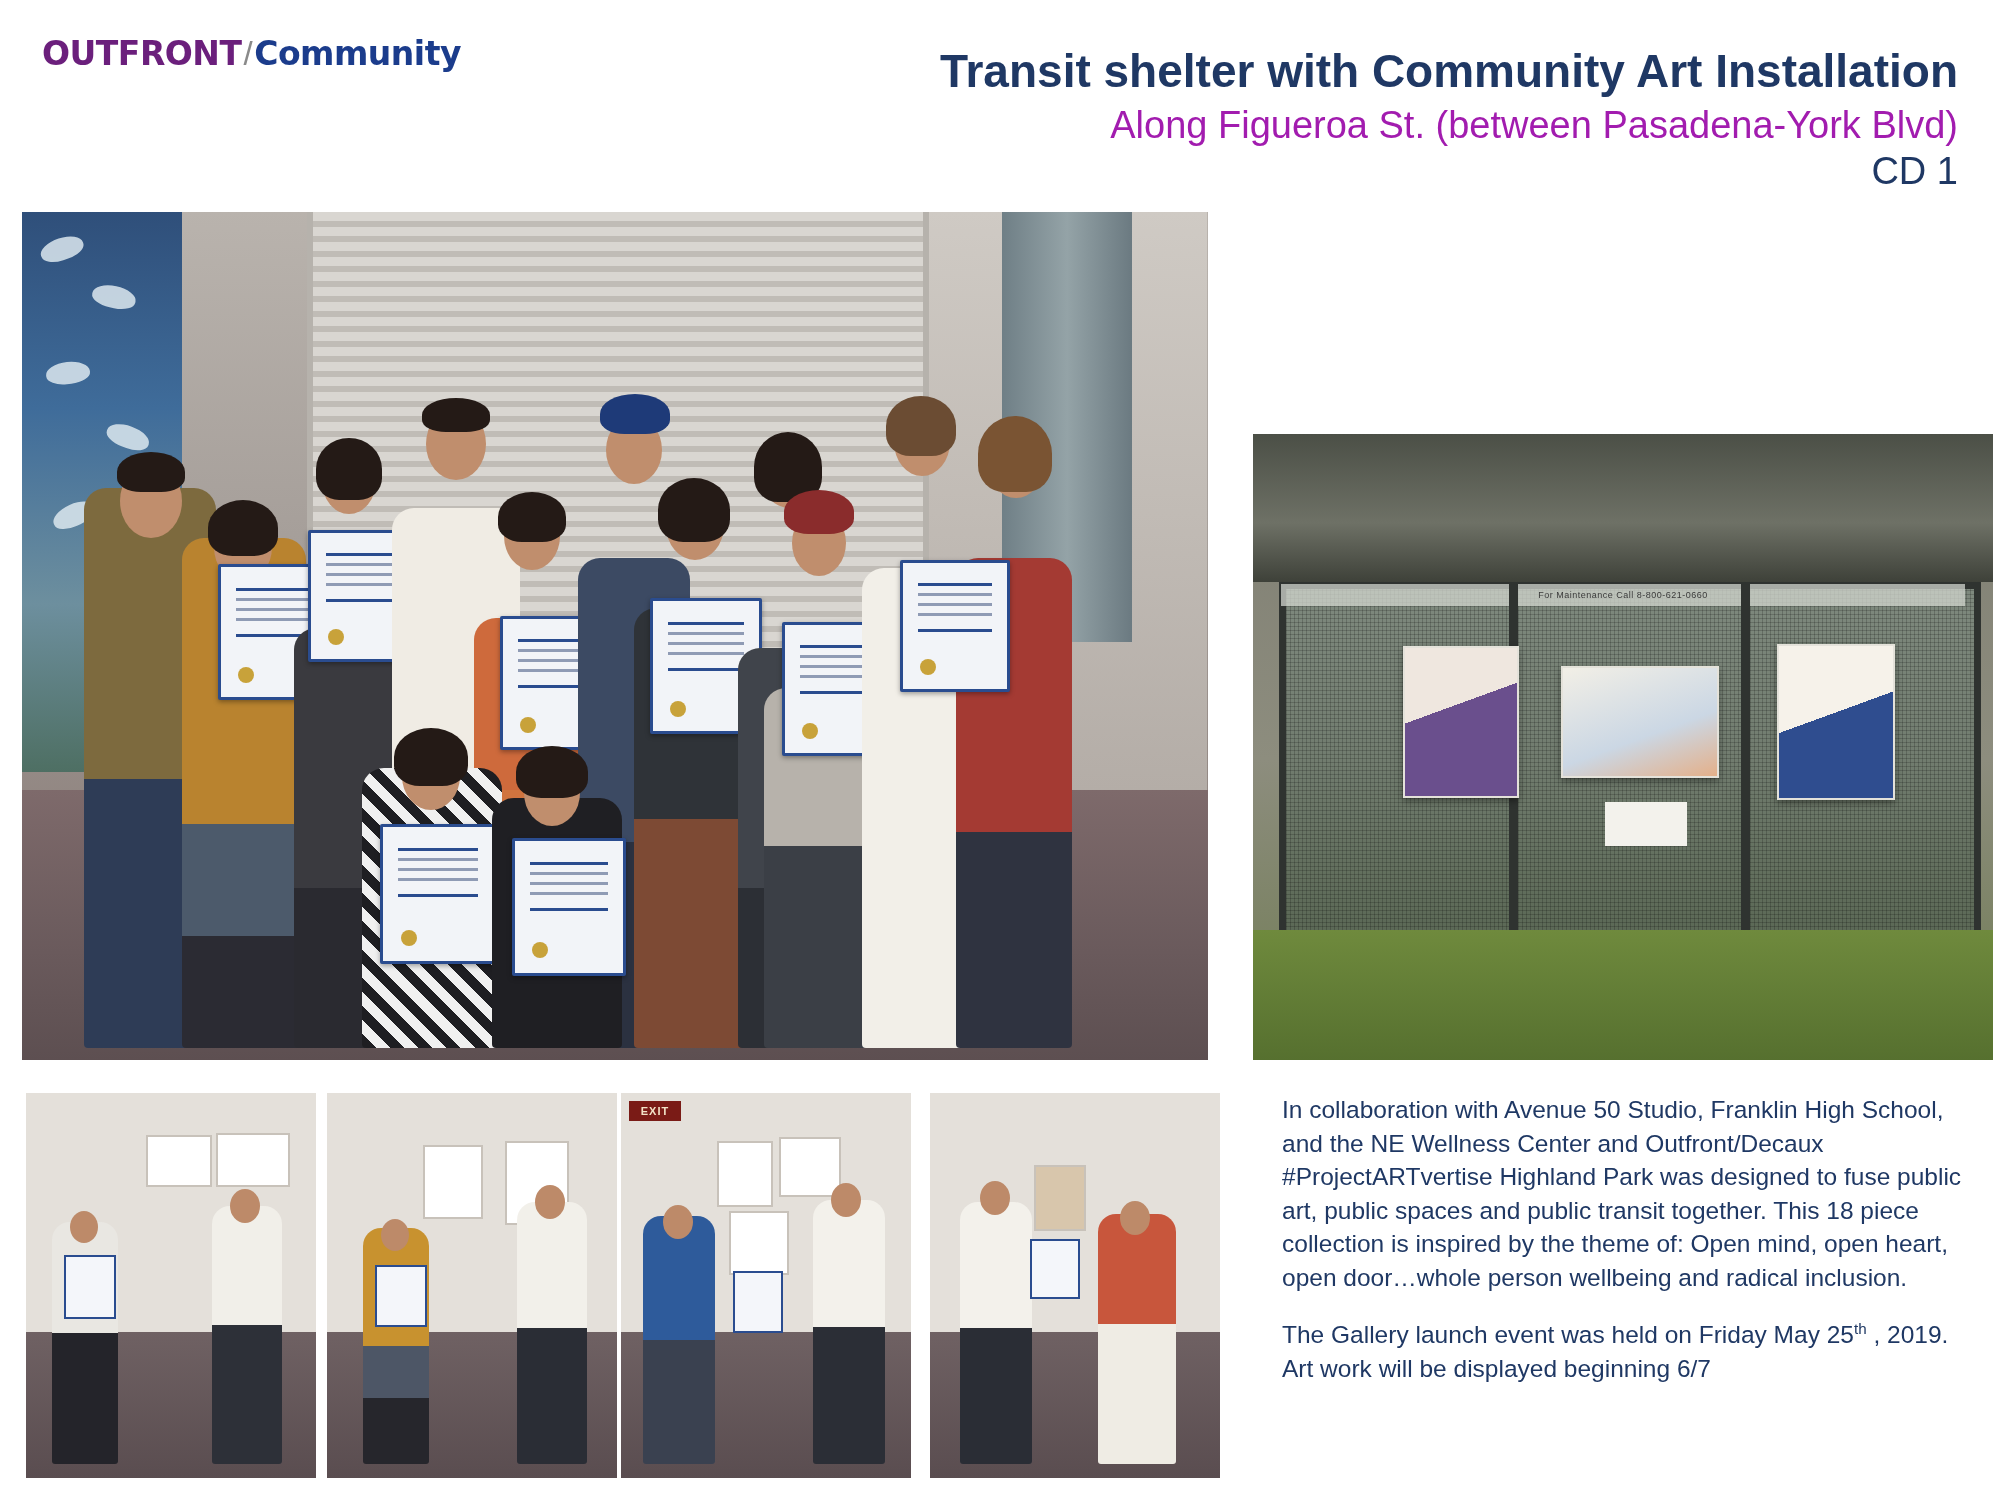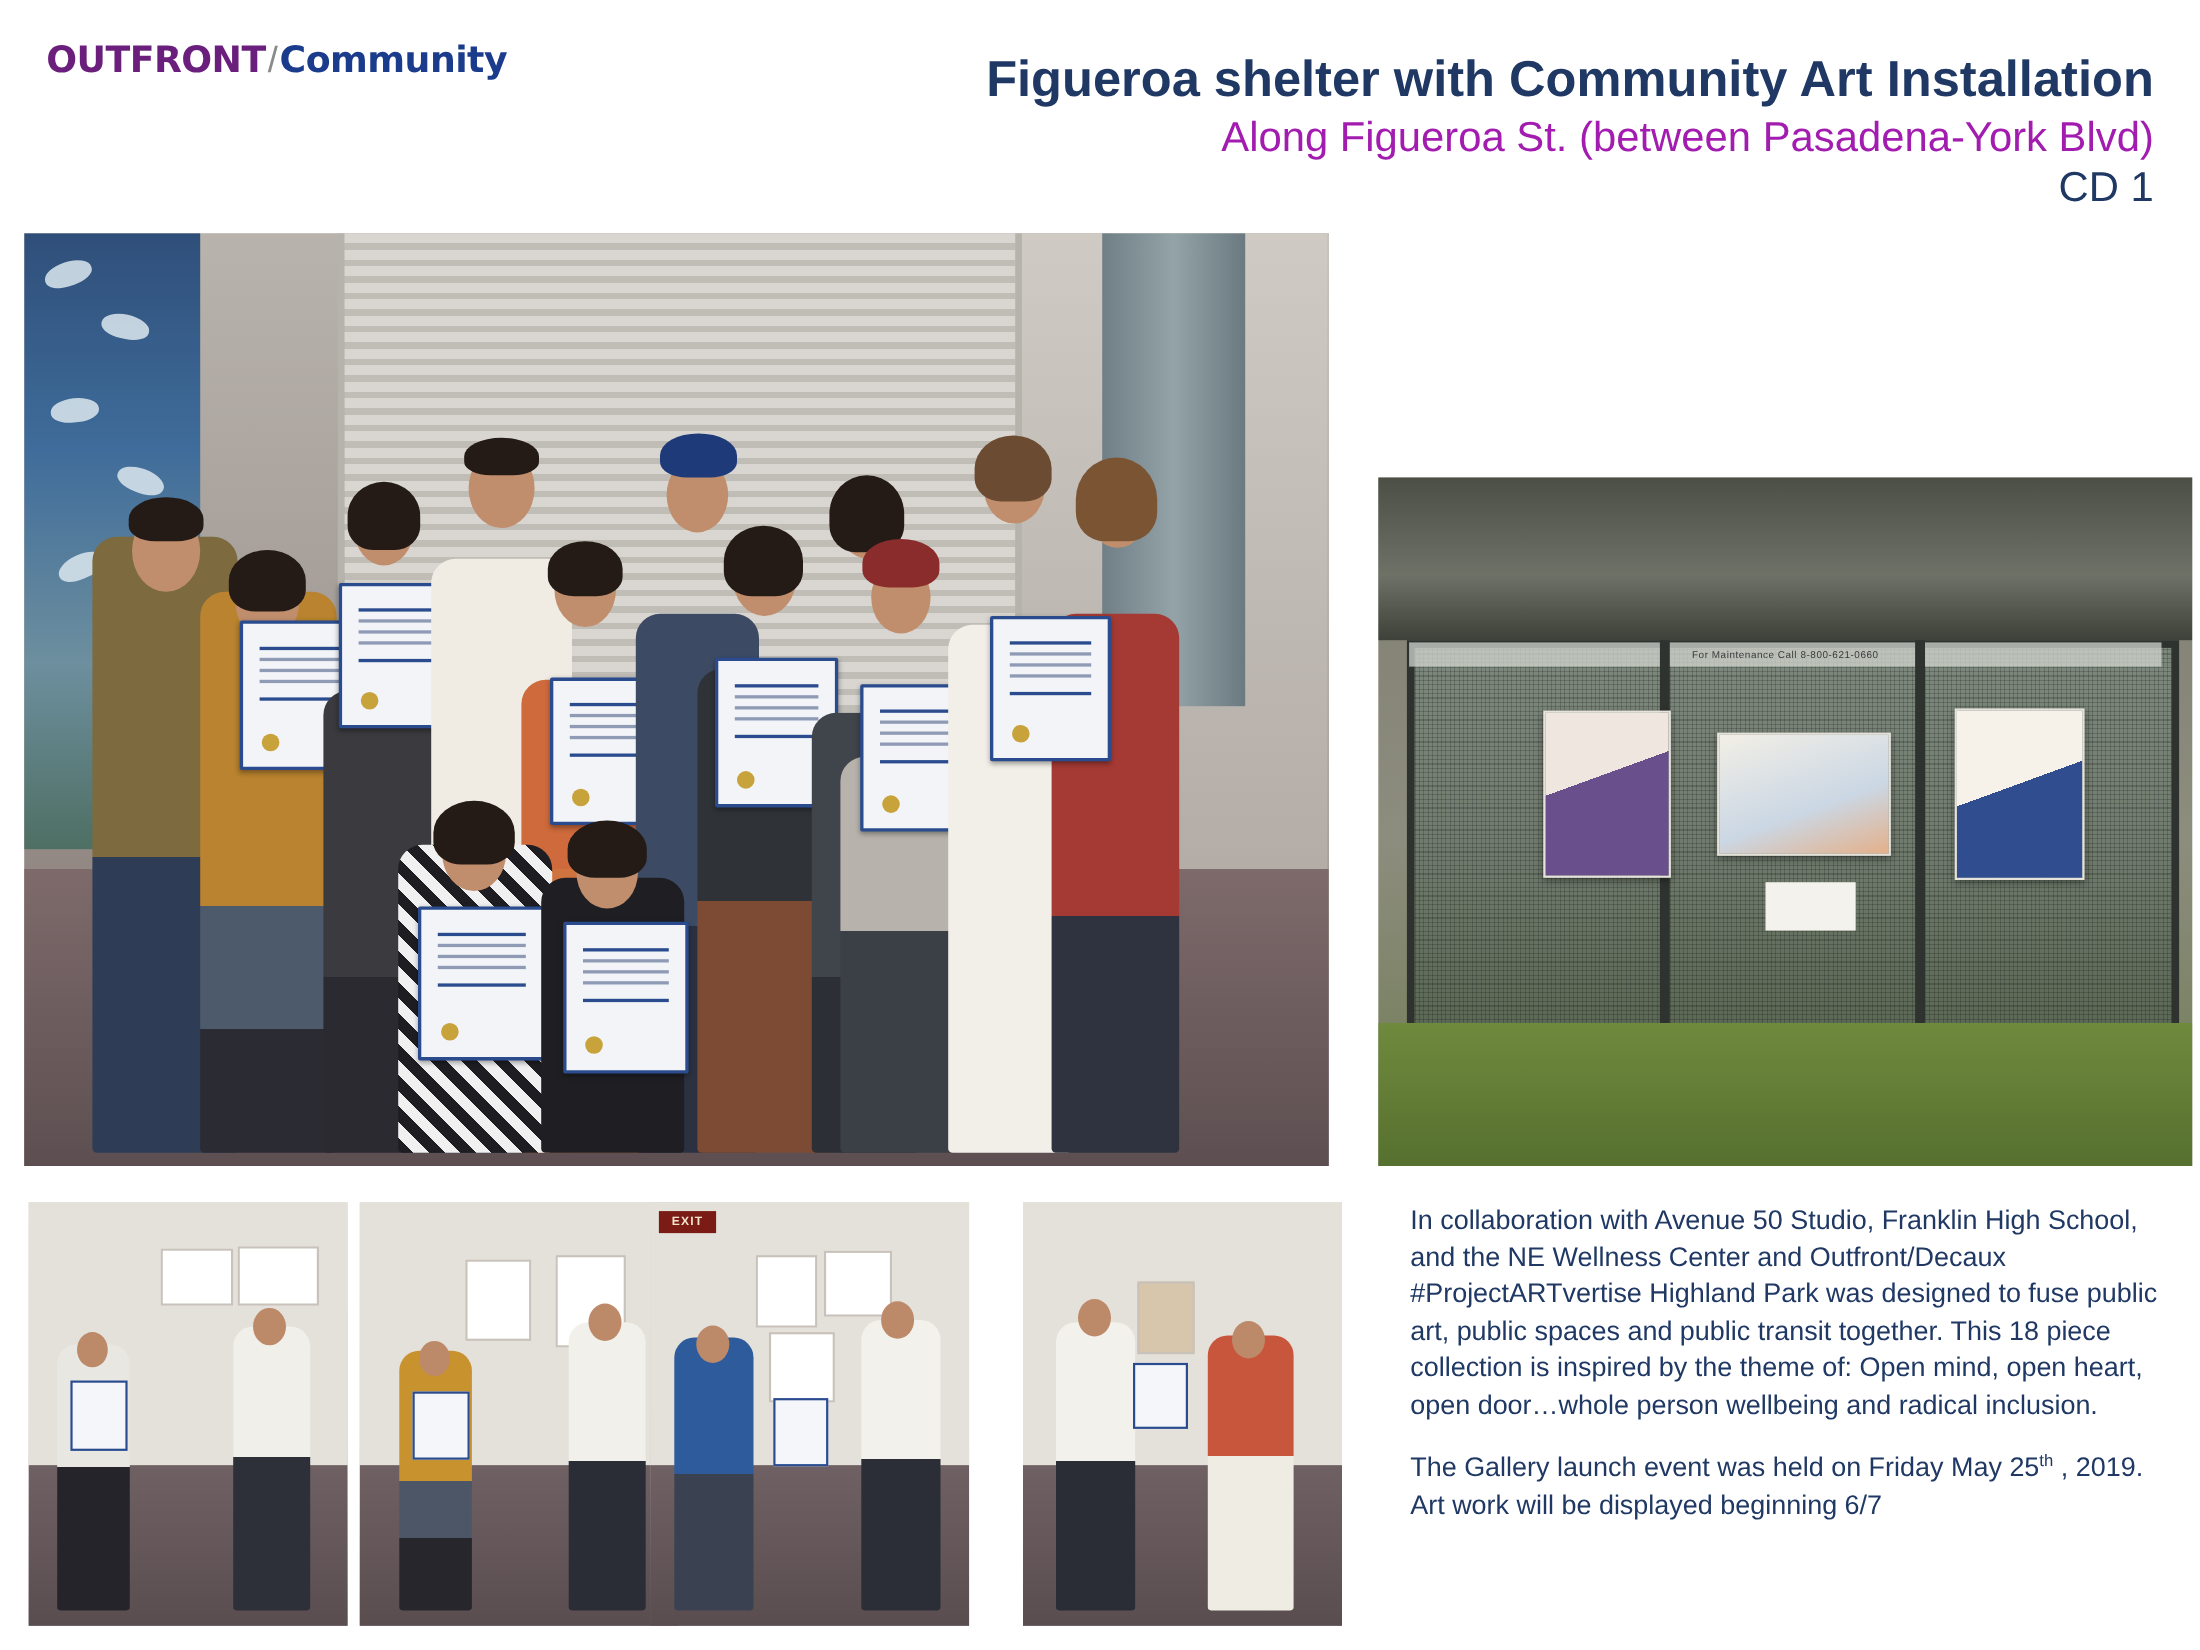--- a/index.html
+++ b/index.html
@@ -206,21 +206,21 @@
   .thumb {
     position: absolute;
     top: 1093px;
     width: 290px;
     height: 385px;
     background: linear-gradient(180deg,#dcd8d2 0%, #cfc9c3 55%, #6b5f60 100%);
     overflow: hidden;
   }
   #thumb-1 { left: 26px; }
   #thumb-2 { left: 327px; }
-  #thumb-3 { left: 591px; }
+  #thumb-3 { left: 621px; }
   #thumb-4 { left: 930px; }
   .thumb .wall { position: absolute; left:0; top:0; width:100%; height:62%; background:#e4e0da; }
   .thumb .floor { position: absolute; left:0; bottom:0; width:100%; height:38%; background: linear-gradient(180deg,#6f6163,#5a4d50); }
   .thumb .frame { position:absolute; background:#fff; border:2px solid #c8c2ba; }
   .thumb .fig { position:absolute; bottom:14px; border-radius: 18px 18px 3px 3px; }
   .thumb .fhead { position:absolute; border-radius:50%; background:#bd8a69; }
   .thumb .fcert { position:absolute; background:#f4f6fa; border:2px solid #2a4c8f; }
   .thumb .exit {
     position:absolute; left: 8px; top: 8px; width: 52px; height: 20px;
     background:#7a1b16; color:#f3e3c8; font-size: 11px; font-weight:bold;
@@ -241,21 +241,21 @@
   .copy sup { font-size: 0.62em; vertical-align: super; }
 </style>
 </head>
 <body>
 
 <div class="logo">
   <span class="outfront">OUTFRONT</span><span class="slash">/</span><span class="jcd">Community</span>
 </div>
 
 <div class="title-block">
-  <div class="title-main">Figueroa shelter with Community Art Installation</div>
+  <div class="title-main">Transit shelter with Community Art Installation</div>
   <div class="title-sub">Along Figueroa St. (between Pasadena-York Blvd)</div>
   <div class="title-cd">CD 1</div>
 </div>
 
 <div class="photo" id="photo-main">
   <div class="inner">
     <div class="mural">
       <div class="bird" style="left:18px; top:26px;"></div>
       <div class="bird" style="left:70px; top:74px; transform:rotate(12deg);"></div>
       <div class="bird" style="left:24px; top:150px; transform:rotate(-6deg);"></div>

